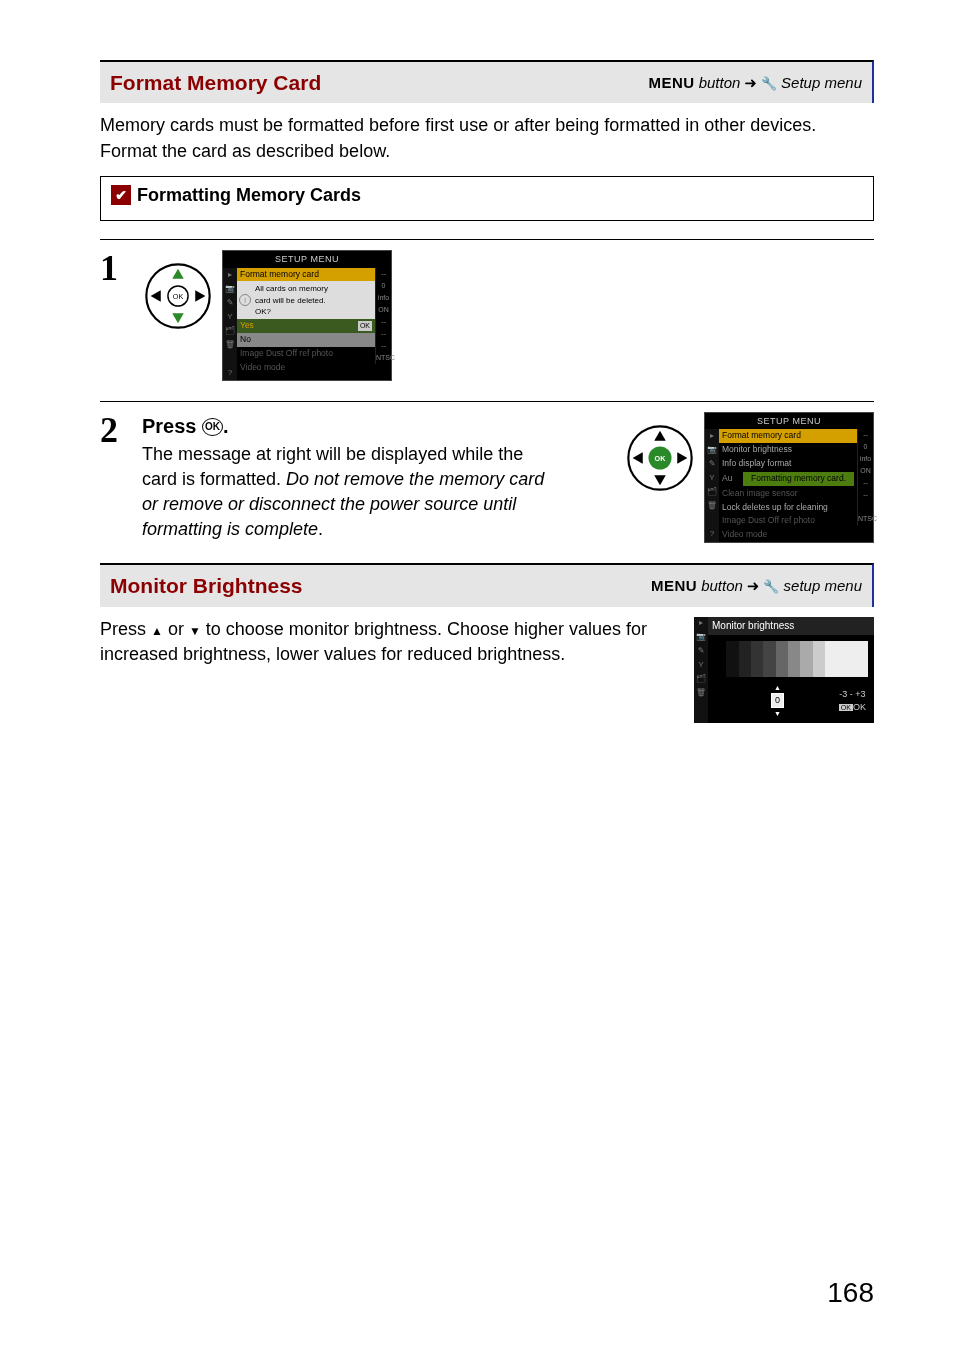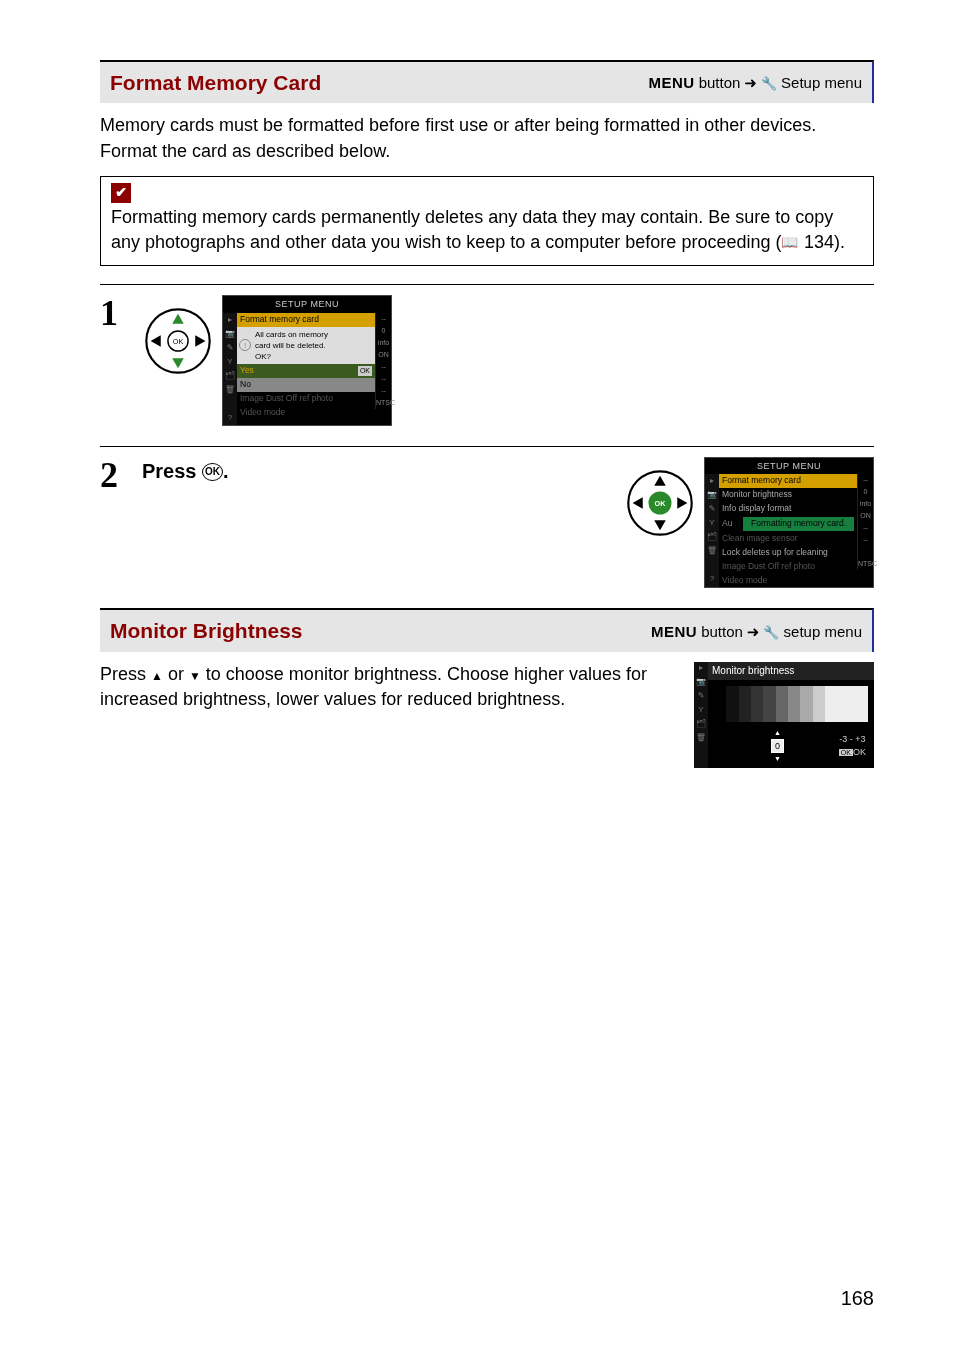--- a/index.html
+++ b/index.html
@@ -31,21 +31,21 @@
     font-size: 21px;
   }
   .section-path {
     font-size: 15px;
     color: #000;
     display: flex;
     align-items: center;
     gap: 4px;
   }
   .menu-word { font-family: "Arial Narrow", Arial, sans-serif; font-stretch: condensed; font-weight: bold; letter-spacing: 0.5px; }
-  .italic { }
+  .italic { font-style: italic; }
 
   .body-text { margin-bottom: 12px; }
 
   .note-box {
     border: 1px solid #000;
     padding: 6px 10px 10px 10px;
     margin: 8px 0 18px 0;
   }
   .note-header {
     font-weight: bold;
@@ -211,21 +211,21 @@
     background: #111;
     color: #777;
   }
   .mb-body { display: flex; }
   .mb-main { flex: 1; }
 
   .page-num {
     position: absolute;
     bottom: 40px;
     right: 80px;
-    font-size: 20px;
+    font-size: 28px;
   }
 
   .ok-circle {
     display: inline-block;
     border: 1px solid #000;
     border-radius: 50%;
     font-size: 10px;
     padding: 1px 2px;
     vertical-align: middle;
   }
@@ -254,23 +254,21 @@
     <span class="wrench wrench-yellow"></span>
     <span class="italic"> Setup menu</span>
   </span>
 </div>
 
 <p class="body-text">Memory cards must be formatted before first use or after being formatted in other devices.  Format the card as described below.</p>
 
 <div class="note-box">
   <div class="note-header">
     <span class="note-icon">✔</span>
-  </div>
-  <div>
-    <span class="italic">Formatting memory cards permanently deletes any data they may contain</span><span>.  Be sure to copy any photographs and other data you wish to keep to a computer before proceeding (</span><span class="book-icon">📖</span><span> 134).</span>
+    <span>Formatting Memory Cards</span>
   </div>
 </div>
 
 <div class="steps">
 
   <div class="step">
     <div class="step-num">1</div>
     <div class="step-right">
       <svg class="selector-svg" viewBox="0 0 100 100">
         <circle cx="50" cy="50" r="44" fill="none" stroke="#000" stroke-width="3"></circle>
@@ -336,20 +334,23 @@
       </div>
     </div>
   </div>
 
   <div class="step" style="border-bottom:none;">
     <div class="step-num">2</div>
     <div class="step-body">
       <div class="step-heading">
         <span>Press </span><span class="ok-circle">OK</span><span>.</span>
       </div>
+      <div class="step-text">
+        <span>The message at right will be displayed while the card is formatted.  </span><span class="italic">Do not remove the memory card or remove or disconnect the power source until formatting is complete</span><span>.</span>
+      </div>
     </div>
     <div class="step-right">
       <svg class="selector-svg" viewBox="0 0 100 100">
         <circle cx="50" cy="50" r="44" fill="none" stroke="#000" stroke-width="3"></circle>
         <polygon points="50,12 42,26 58,26" fill="#000"></polygon>
         <polygon points="50,88 42,74 58,74" fill="#000"></polygon>
         <polygon points="12,50 26,42 26,58" fill="#000"></polygon>
         <polygon points="88,50 74,42 74,58" fill="#000"></polygon>
         <circle cx="50" cy="50" r="16" fill="#2a8a2a"></circle>
         <text x="50" y="54" text-anchor="middle" font-size="10" fill="#fff" font-family="Arial" font-weight="bold">OK</text>
@@ -373,21 +374,21 @@
                 <span>Format memory card</span>
               </div>
             <div class="lcd-row">
                 <span>Monitor brightness</span>
               </div>
             <div class="lcd-row">
                 <span>Info display format</span>
               </div>
             <div class="lcd-row">
                 <span style="color:#888">Au</span>
-                <span style="background:#15803d;color:#000;padding:1px 8px;">  Formatting memory card.</span>
+                <span style="background:#4d7c0f;color:#000;padding:1px 8px;">  Formatting memory card.</span>
               </div>
             <div class="lcd-row dim">
                 <span>Clean image sensor</span>
               </div>
             <div class="lcd-row">
                 <span>Lock deletes up for cleaning</span>
               </div>
             <div class="lcd-row dim">
                 <span>Image Dust Off ref photo</span>
               </div>

